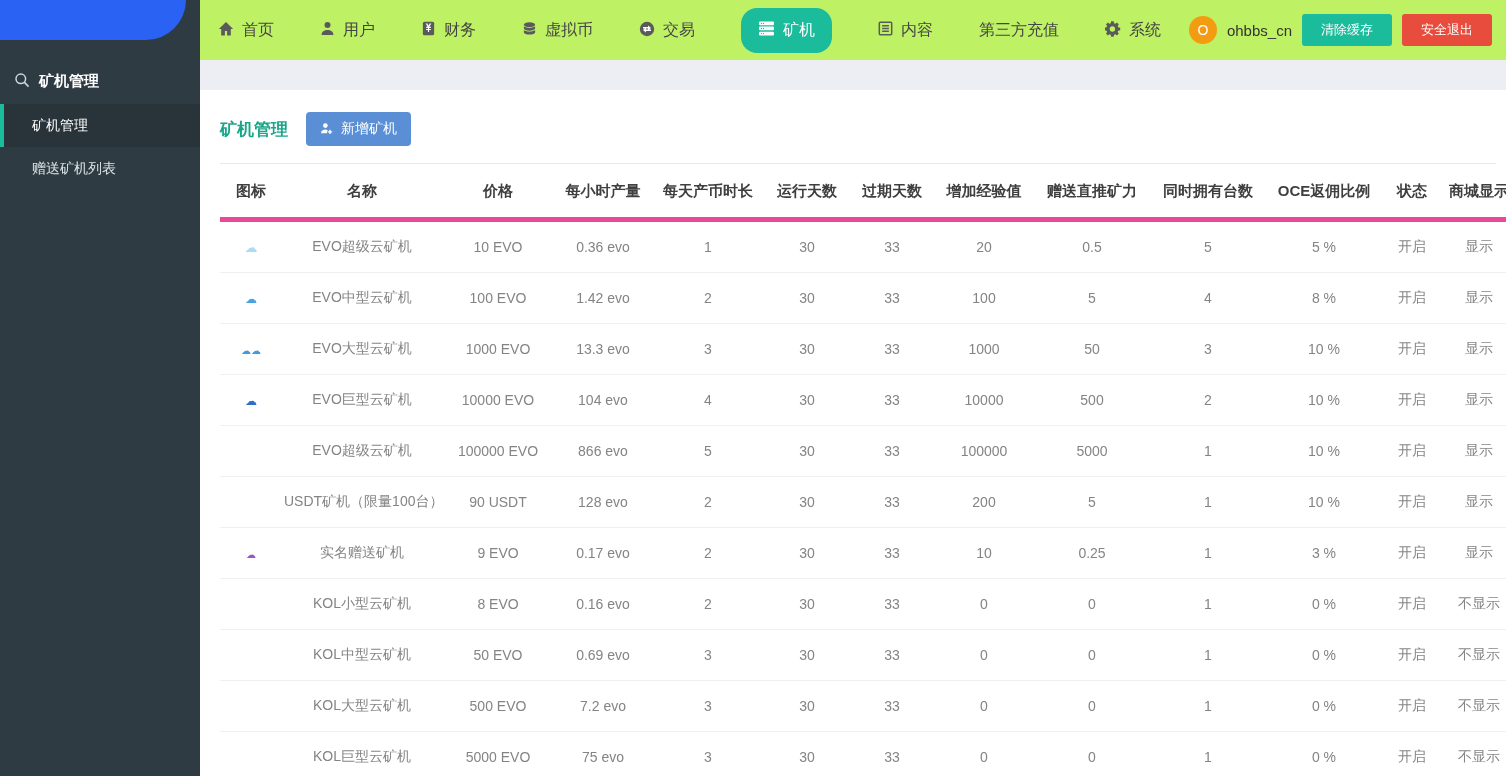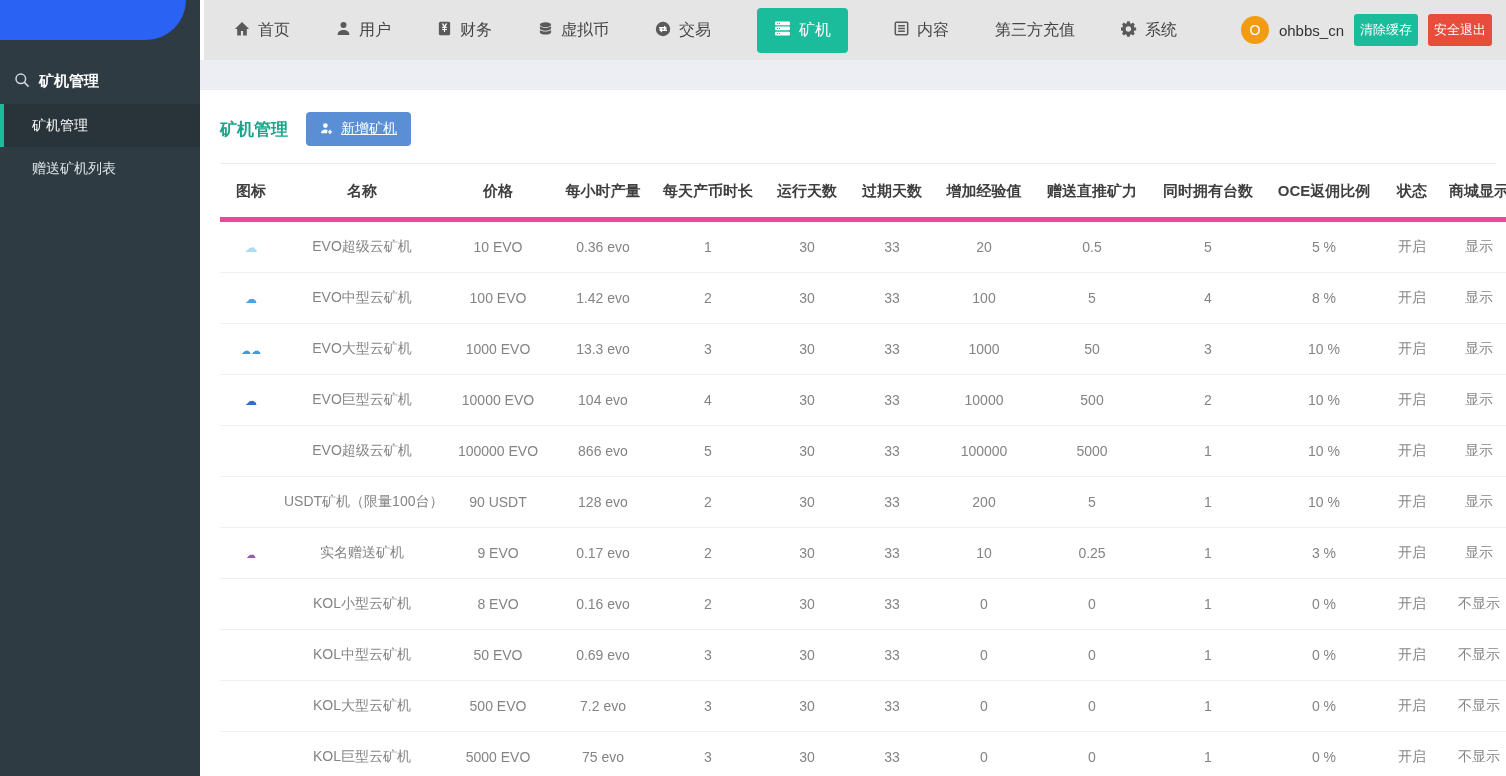--- a/index.html
+++ b/index.html
@@ -11,42 +11,42 @@
   .sidebar{position:absolute;left:0;top:0;bottom:0;width:200px;background:#2f3b43;z-index:3;}
   .logo-block{position:absolute;top:0;left:0;width:186px;height:40px;background:#2a62f4;border-radius:0 0 42px 0;}
   .sidebar-header{margin-top:62px;height:38px;padding-left:14px;display:flex;align-items:center;gap:9px;
     color:#fff;font-weight:bold;font-size:15px;}
   .sidebar-header svg{color:#cfd8dc;flex:0 0 auto;}
   .side-menu{margin-top:4px;}
   .side-item{height:43px;display:flex;align-items:center;padding-left:28px;color:#dce4e8;font-size:14px;
     cursor:pointer;border-left:4px solid transparent;box-sizing:border-box;}
   .side-item.active{background:#28333a;border-left-color:#1abc9c;color:#fff;}
   
-  .navbar{position:absolute;left:204px;right:0;top:0;height:60px;background:#e5e5e5;display:flex;
+  .navbar{position:absolute;left:188px;right:0;top:0;height:60px;background:#bef264;display:flex;
     justify-content:space-between;padding:0 14px 0 30px;box-sizing:border-box;z-index:2;}
   .nav-items{display:flex;align-items:center;gap:46px;}
   .nav-item{display:flex;align-items:center;gap:8px;color:#454545;font-size:16px;cursor:pointer;white-space:nowrap;}
   .nav-item svg{color:#5a5a5a;}
-  .nav-item.active{background:#1abc9c;color:#fff;padding:12px 17px;border-radius:4px;}
+  .nav-item.active{background:#1abc9c;color:#fff;padding:12px 17px;border-radius:16px;}
   .nav-item.active svg{color:#fff;}
   .nav-right{display:flex;align-items:center;gap:10px;}
   .avatar{width:28px;height:28px;border-radius:50%;background:#f39c12;color:#fff;display:flex;
     align-items:center;justify-content:center;font-size:14px;}
   .username{color:#333;font-size:15px;margin-right:0;cursor:pointer;}
-  .btn{border:none;color:#fff;font-size:13px;padding:7px 6px;border-radius:3px;cursor:pointer;font-family:inherit;}
+  .btn{border:none;color:#fff;font-size:13px;padding:7px 19px;border-radius:3px;cursor:pointer;font-family:inherit;}
   .btn-teal{background:#1abc9c;}
   .btn-red{background:#e74c3c;}
   
   .strip{position:absolute;left:200px;right:0;top:60px;height:30px;background:#edeef3;z-index:1;}
   
   .content{position:absolute;left:200px;right:0;top:90px;bottom:0;background:#fff;
     padding:22px 10px 0 20px;box-sizing:border-box;overflow:hidden;}
   .content-header{display:flex;align-items:center;gap:18px;}
   .page-title{color:#18a689;font-size:17px;font-weight:bold;margin:0;}
-  .btn-add{background:#5a8fd6;display:flex;align-items:center;gap:8px;font-size:14px;padding:8px 14px;border-radius:4px;text-decoration:underline;}
+  .btn-add{background:#5a8fd6;display:flex;align-items:center;gap:8px;font-size:14px;padding:8px 14px;border-radius:4px;}
   .divider{border:none;border-top:1px solid #e7eaec;margin:17px 0 0 0;}
   
   table{width:100%;border-collapse:collapse;table-layout:fixed;margin-top:2px;}
   th{font-size:15px;color:#3f3f3f;font-weight:bold;height:51px;text-align:center;
     border-bottom:5px solid #ec4899;padding:0 2px;overflow:hidden;white-space:nowrap;}
   td{font-size:14px;color:#848484;height:50px;text-align:center;border-bottom:1px solid #f0f0f0;
     padding:0 2px;overflow:hidden;white-space:nowrap;}
   .mi-icon{display:inline-block;line-height:1;}
 </style>
 </head>

